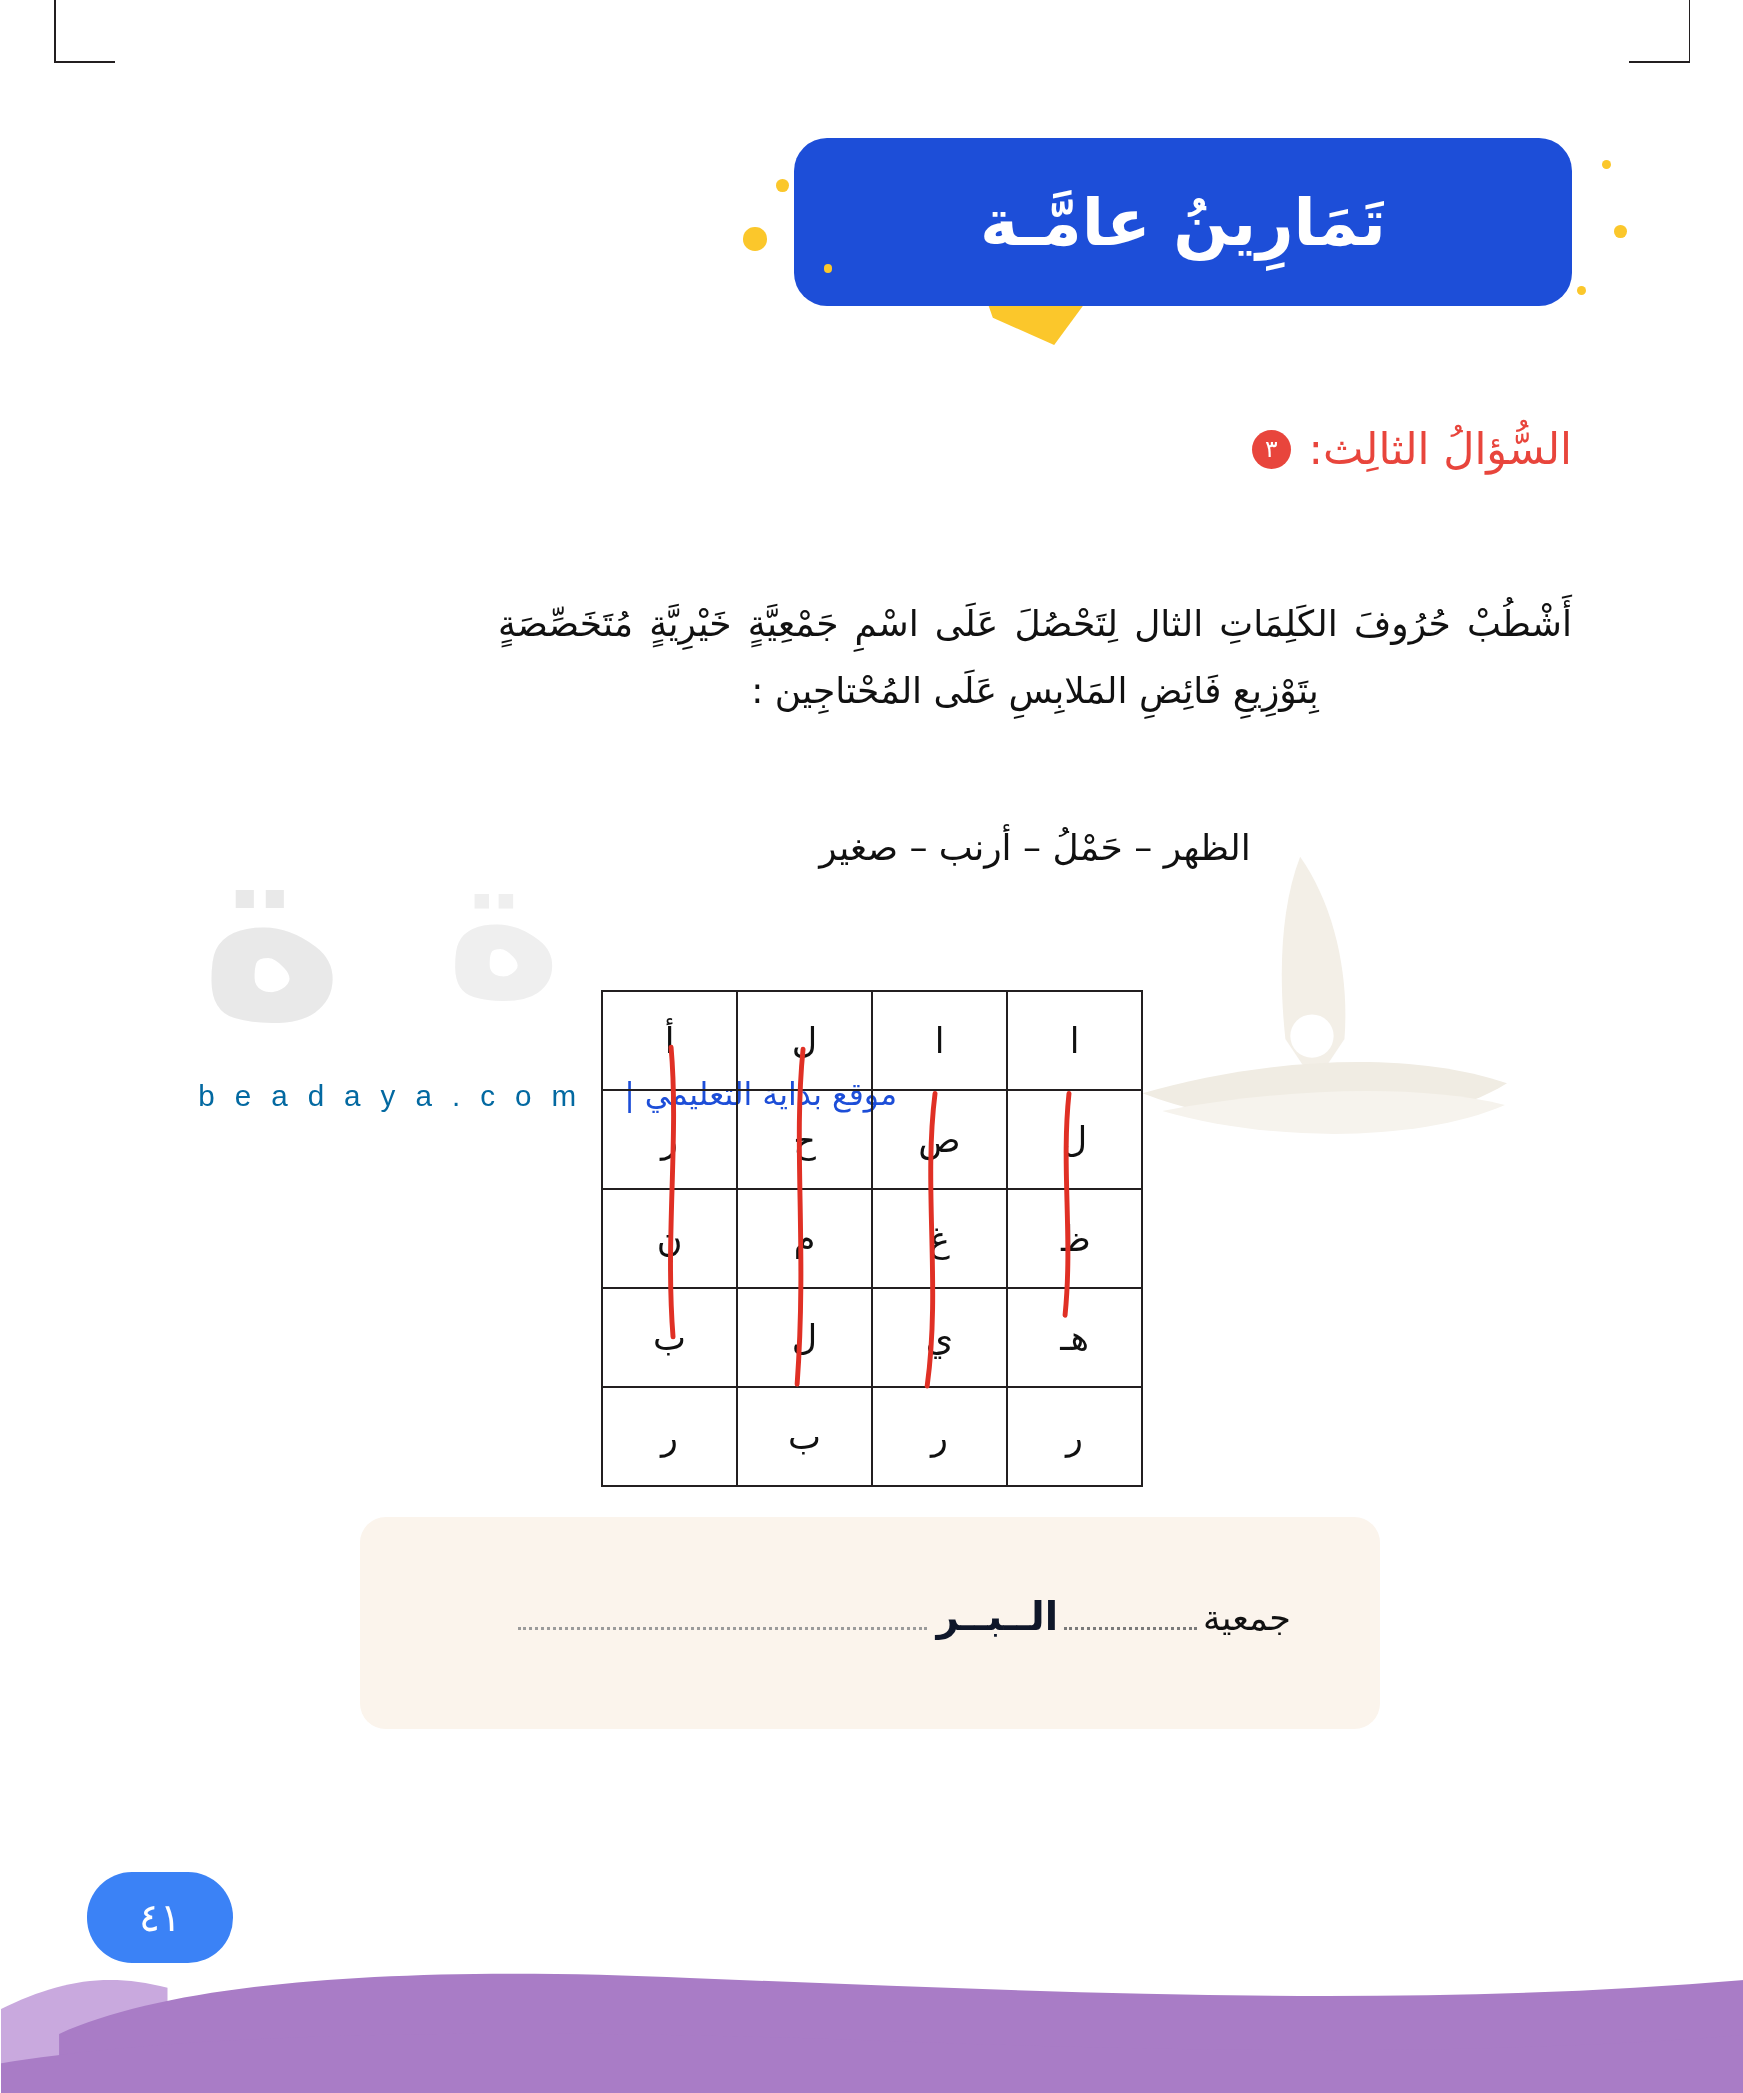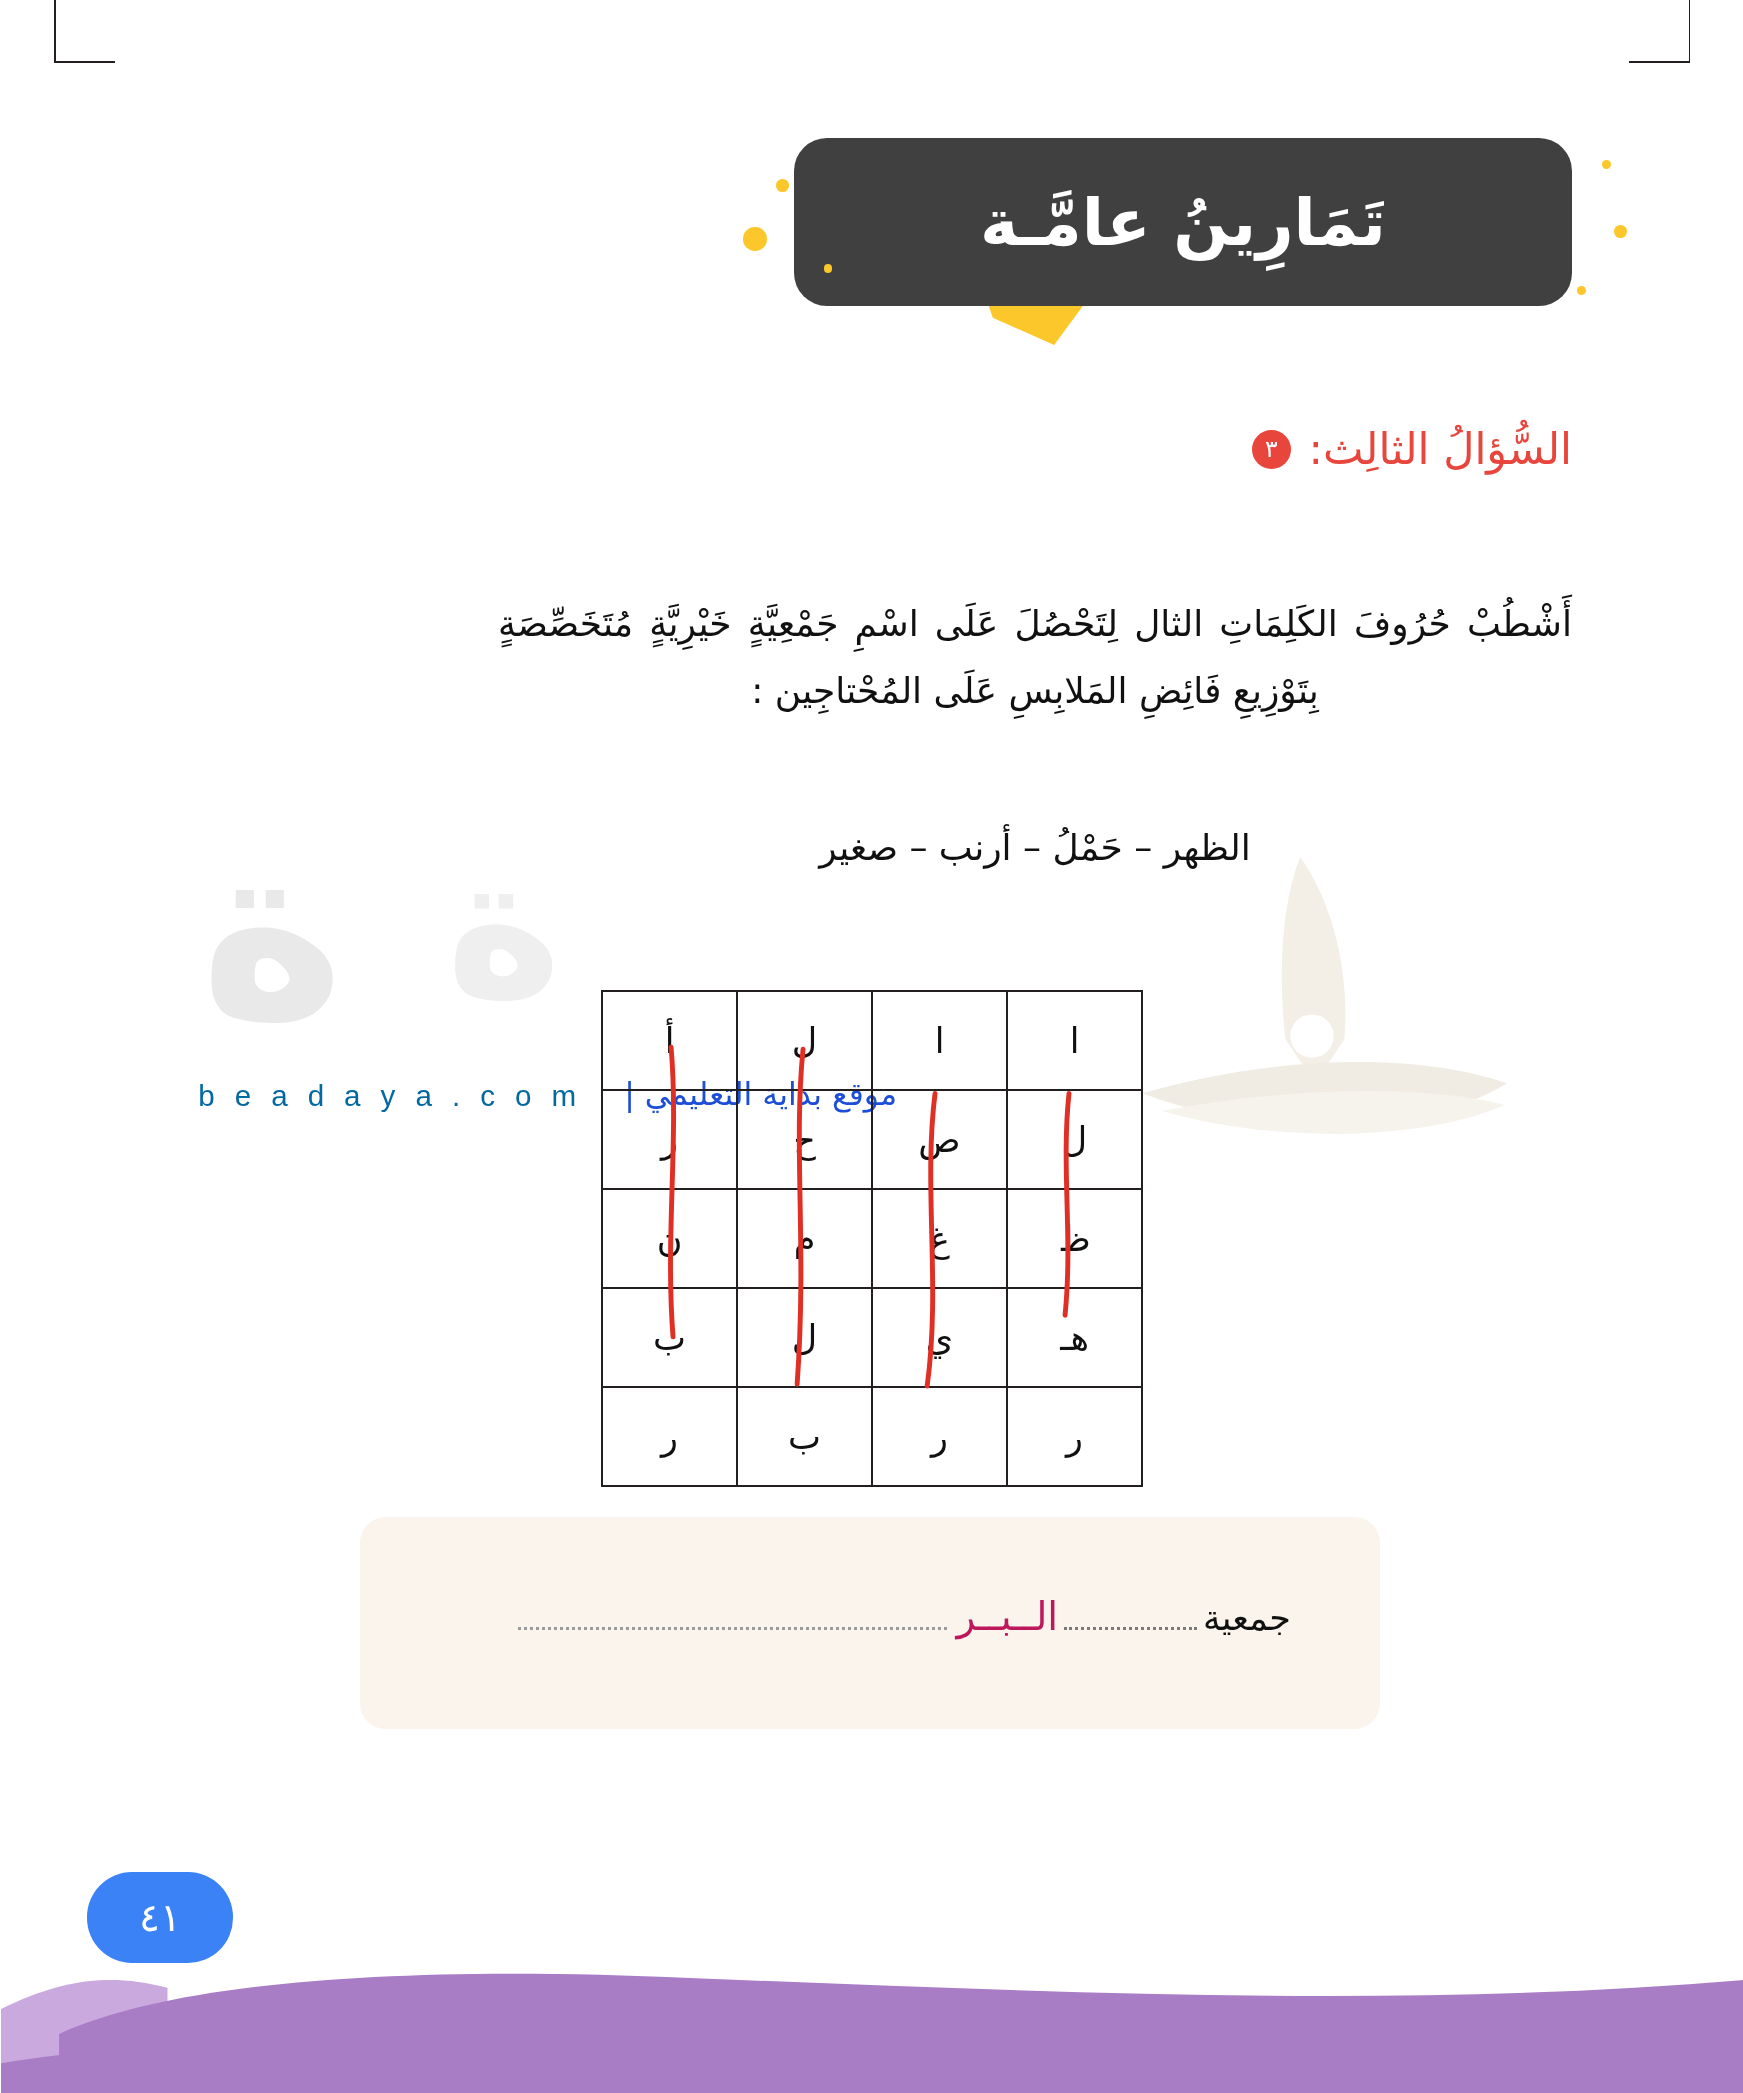--- a/index.html
+++ b/index.html
@@ -76,21 +76,21 @@
     position: absolute;
     top: 138px;
     right: 172px;
     width: 778px;
     height: 217px;
     z-index: 3;
   }
   .ribbon {
     position: absolute;
     inset: 0 0 49px 0;
-    background: #404040;
+    background: #1d4ed8;
     border-radius: 33px;
     display: flex;
     align-items: center;
     justify-content: center;
   }
   .ribbon-title {
     font-size: 65px;
     font-weight: bold;
     color: #ffffff;
     letter-spacing: 2px;
@@ -227,22 +227,22 @@
   }
   .answer-label { white-space: nowrap; }
   .answer-dots-short {
     display: inline-block;
     width: 133px;
     border-bottom: 3.9px dotted #7a7a7a;
     margin: 0 5.9px 9.9px 5.9px;
     height: 1px;
   }
   .answer-written {
-    color: #be185d;
-    font-weight: normal;
+    color: #0f172a;
+    font-weight: bold;
     font-size: 39px;
     white-space: nowrap;
   }
   .answer-dots-long {
     display: inline-block;
     flex: 1;
     border-bottom: 3px dotted #9b9b9b;
     margin: 0 9.9px 9.9px 9.9px;
     height: 1px;
   }

